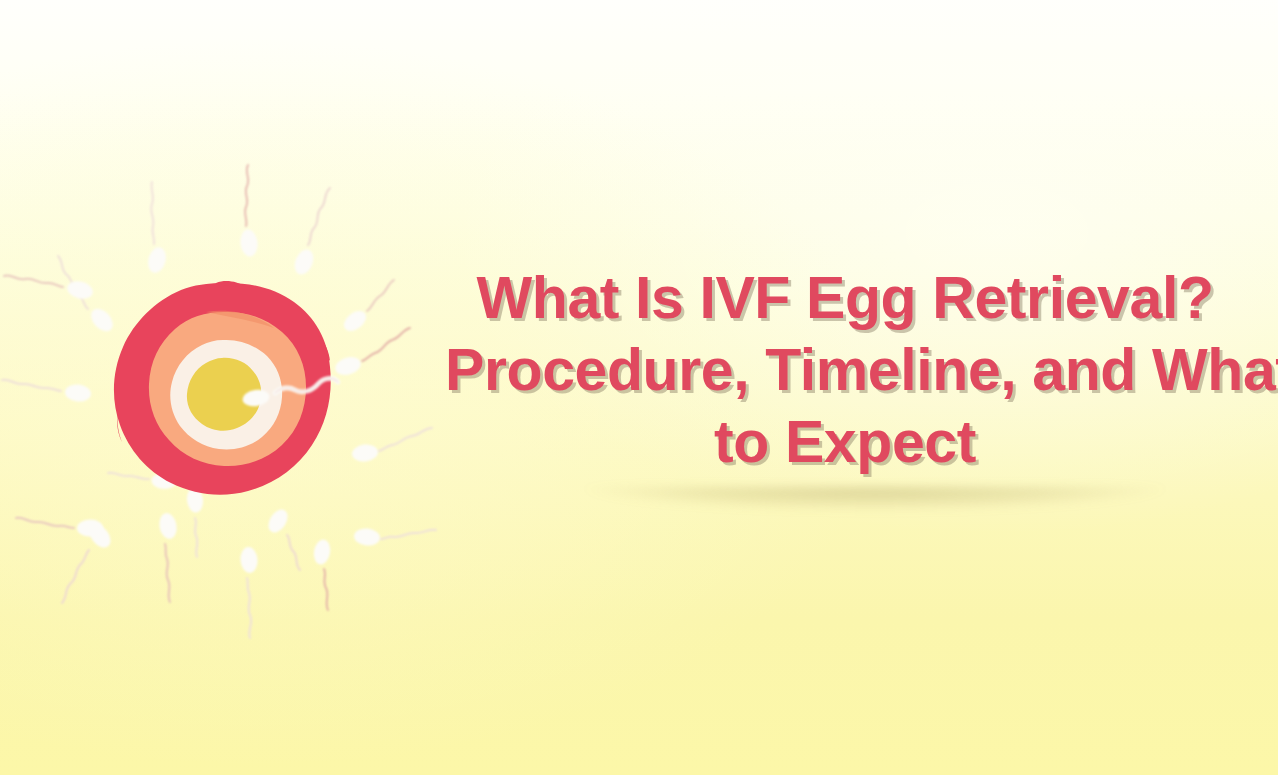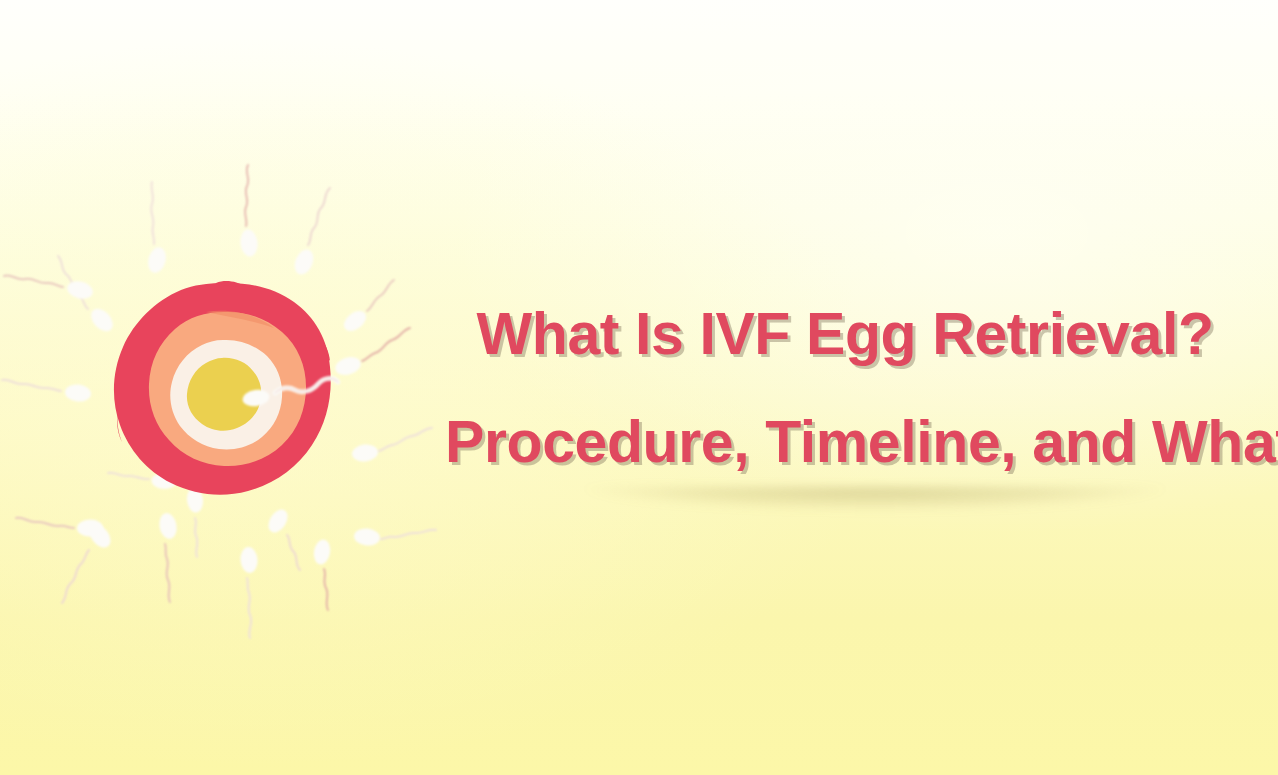--- a/index.html
+++ b/index.html
@@ -71,21 +71,21 @@
     width:800px;
     text-align:center;
     font-size:59px;
     line-height:72px;
     font-weight:bold;
     letter-spacing:-0.4px;
     color:#E0495F;
     text-shadow:3px 3px 0 rgba(130,120,95,.42);
     white-space:nowrap;
   }
-  .headline .ln { display:block;margin-top:36px; }
+  .headline .ln { display:block; }
 </style>
 </head>
 <body>
 
 <div id="banner">
 
   <div class="bg-wash"></div>
 
   <div class="title-shade"></div>
 
@@ -238,15 +238,16 @@
         <path d="M338,242 C333,236 323,238 318,244 C312,251 302,254 295,250 C288,246 280,248 275,253" stroke="#FBFAF7" stroke-width="4.6" fill="none" stroke-linecap="round"></path>
         <path d="M338,242 C333,236 323,238 318,244 C312,251 302,254 295,250 C288,246 280,248 275,253" stroke="#E8B0A7" stroke-width="1.0" fill="none" stroke-linecap="round" opacity=".55"></path>
         <ellipse cx="256" cy="258" rx="13.5" ry="8" fill="#FCFBF8" transform="rotate(-8 256 258)"></ellipse>
       </g>
     </svg>
   </div>
 
   <h1 class="headline">
     <span class="ln">What Is IVF Egg Retrieval?</span>
     <span class="ln">Procedure, Timeline, and What</span>
+    <span class="ln">to Expect</span>
   </h1>
 
 </div>
 
 </body></html>

